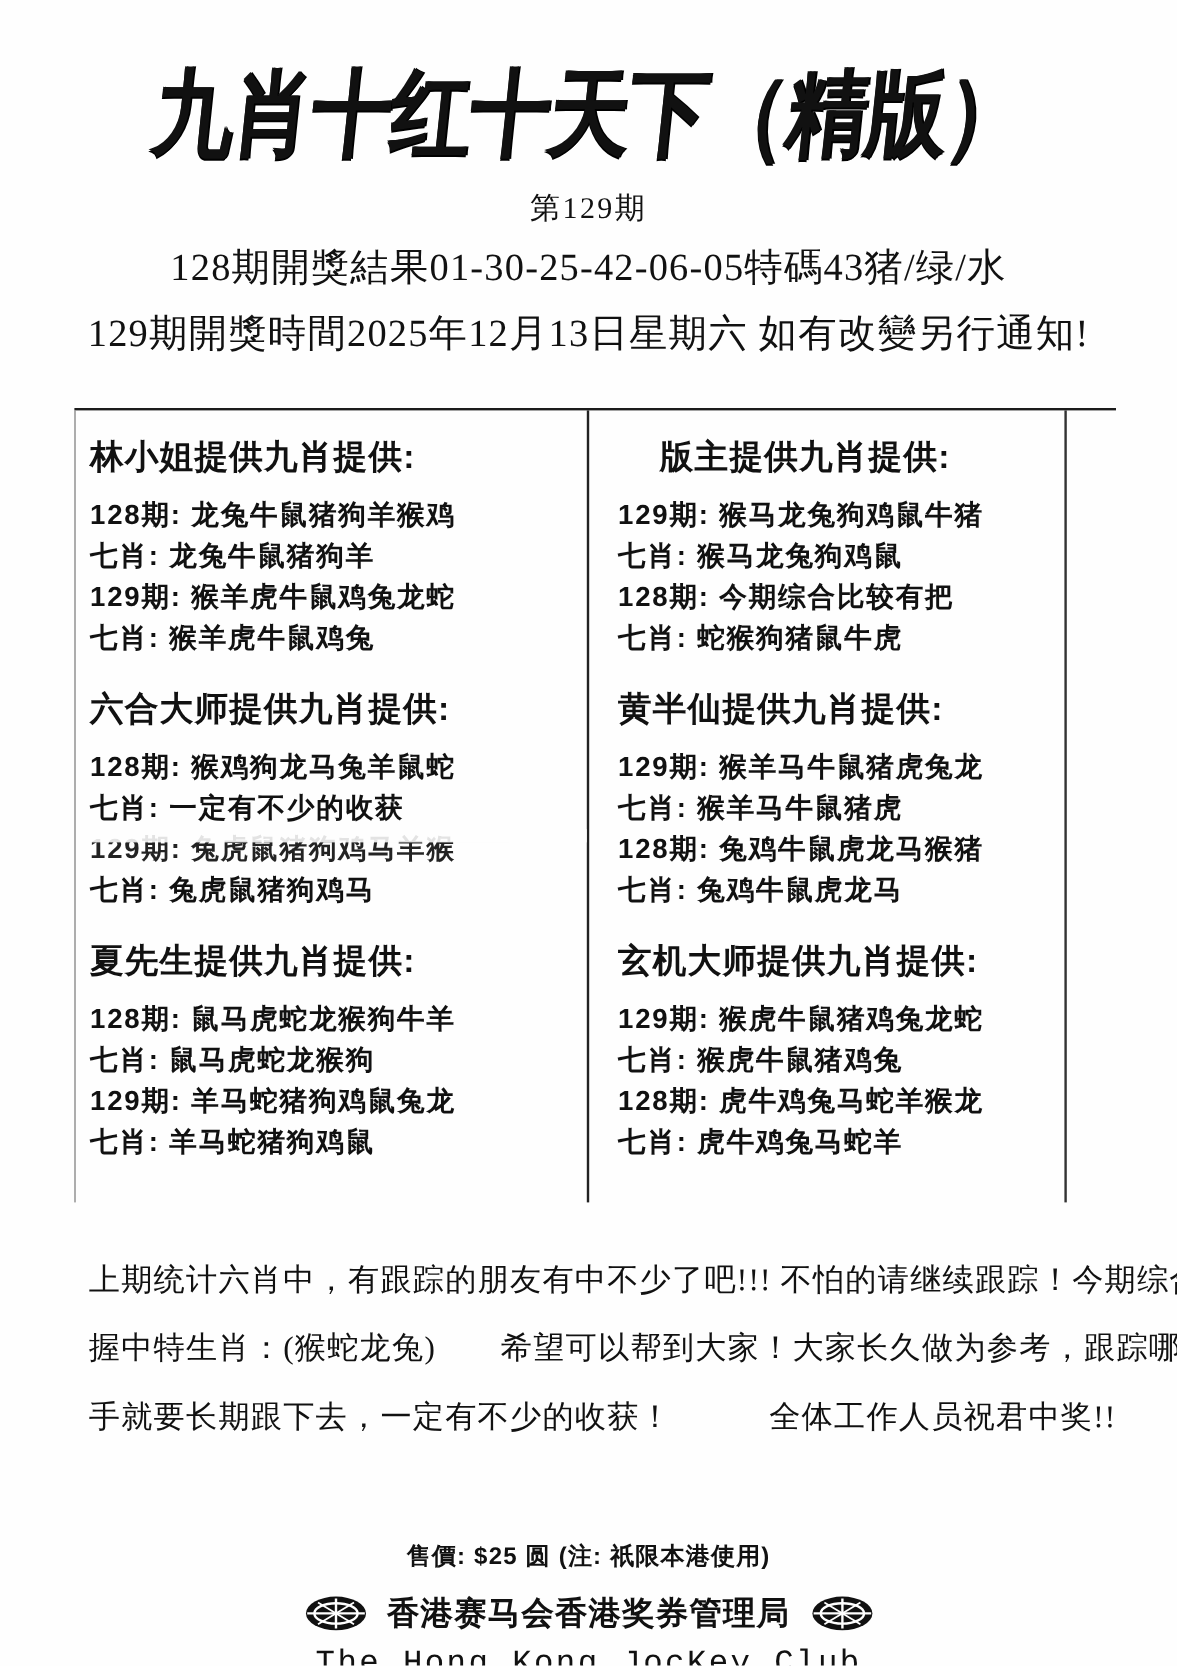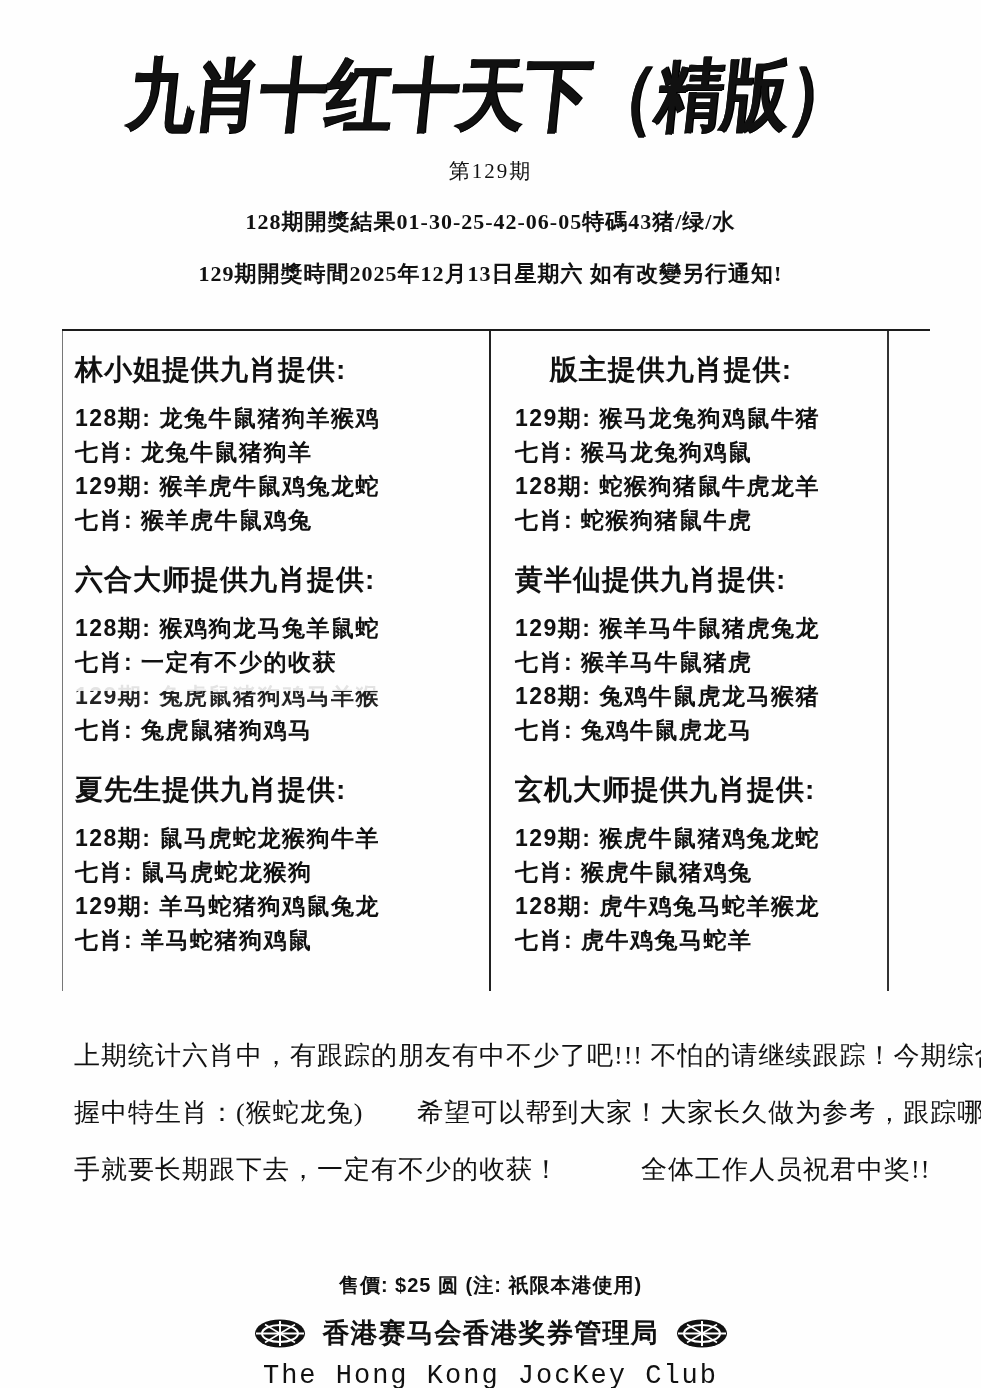--- a/index.html
+++ b/index.html
@@ -13,22 +13,22 @@
 
   
   .masthead { text-align:center; padding-top:50px; }
   .main-title {
     display:inline-block; margin:0;
     font-size:67px; font-weight:900; letter-spacing:-1px; white-space:nowrap;
     transform:skewX(-6deg) scaleY(1.18);
     text-shadow:1.5px 0 #000, 0 1px #000;
     font-family:"DejaVu Serif","Liberation Serif",serif;
   }
-  .issue { font-size:21px; margin-top:16px; letter-spacing:2px; }
-  .result-line { font-size:22px; margin-top:22px; letter-spacing:1px; font-weight:700; }
+  .issue { font-size:25px; margin-top:16px; letter-spacing:2px; }
+  .result-line { font-size:32px; margin-top:11px; letter-spacing:1px; font-weight:400; }
 
   
   .board {
     display:flex; box-sizing:border-box;
     width:868px; margin:40px 0 0 62px;
     border-top:2px solid #1c1c1c;
     min-height:492px;
   }
   .col { box-sizing:border-box; }
   .col-left  { width:427px; border-left:1px solid #777; padding:12px 0 10px 12px; }
@@ -109,21 +109,21 @@
         <div class="sec-row">129期: 羊马蛇猪狗鸡鼠兔龙</div>
         <div class="sec-row">七肖: 羊马蛇猪狗鸡鼠</div>
       </section>
     </div>
 
     <div class="col col-right">
       <section class="tip-section">
         <h2 class="sec-header centered">版主提供九肖提供:</h2>
         <div class="sec-row">129期: 猴马龙兔狗鸡鼠牛猪</div>
         <div class="sec-row">七肖: 猴马龙兔狗鸡鼠</div>
-        <div class="sec-row">128期: 蛇猴狗猪鼠牛虎龙羊</div>
+        <div class="sec-row">128期: 今期综合比较有把</div>
         <div class="sec-row">七肖: 蛇猴狗猪鼠牛虎</div>
       </section>
       <section class="tip-section">
         <h2 class="sec-header">黄半仙提供九肖提供:</h2>
         <div class="sec-row">129期: 猴羊马牛鼠猪虎兔龙</div>
         <div class="sec-row">七肖: 猴羊马牛鼠猪虎</div>
         <div class="sec-row">128期: 兔鸡牛鼠虎龙马猴猪</div>
         <div class="sec-row">七肖: 兔鸡牛鼠虎龙马</div>
       </section>
       <section class="tip-section">

